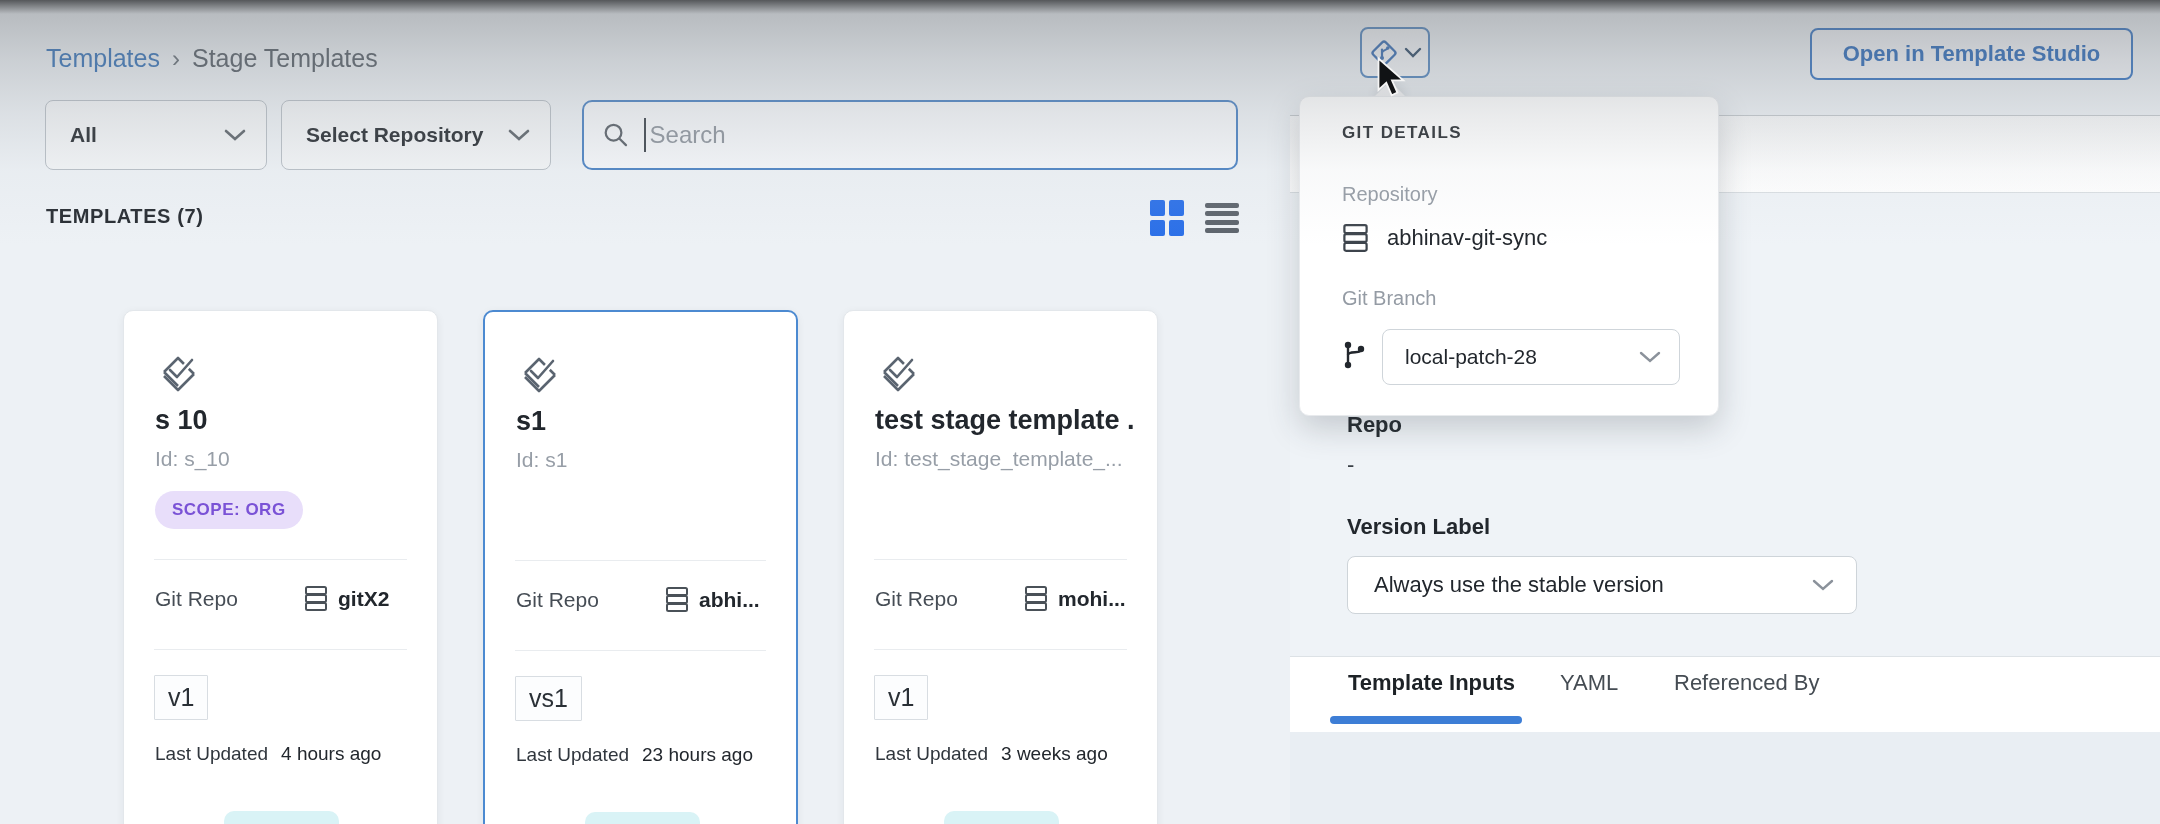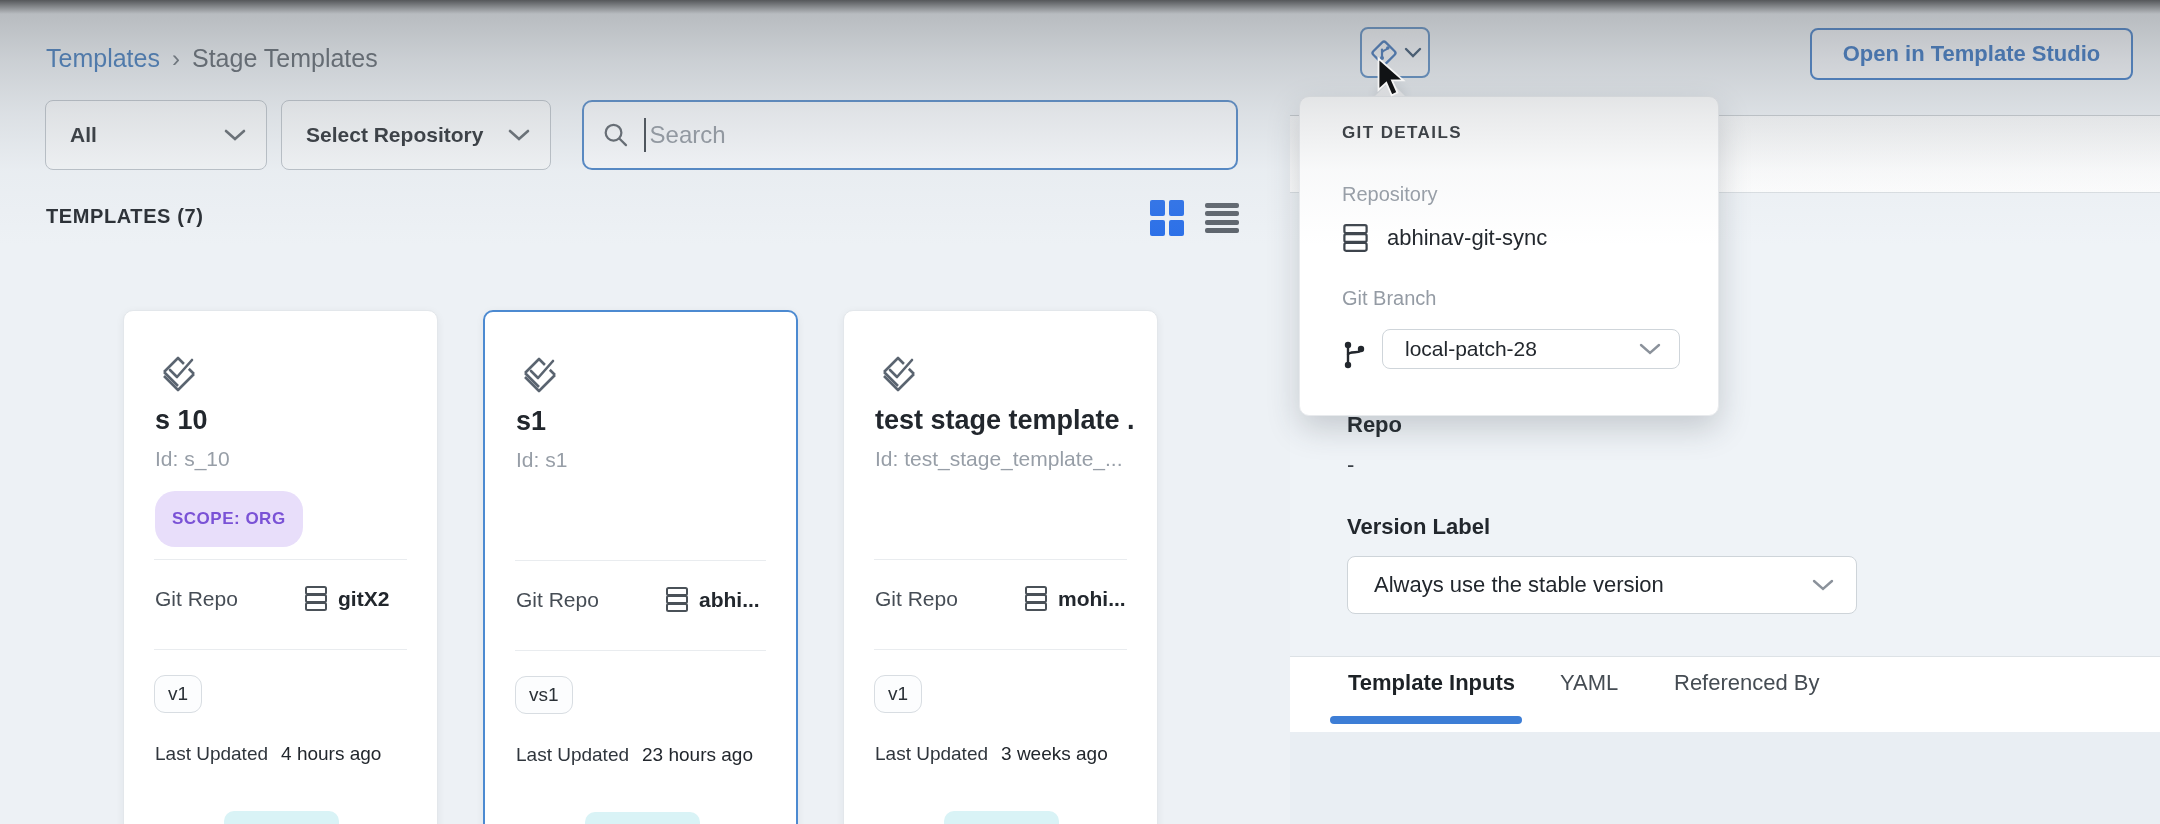--- a/index.html
+++ b/index.html
@@ -47,32 +47,32 @@
   
   .card { position:absolute; top:310px; width:315px; height:560px; background:#fff;
     border:1.5px solid #e3e7eb; border-radius:10px; box-shadow:0 2px 8px rgba(30,40,50,0.06); cursor:pointer; }
   .card.selected { border:2px solid #4c8ad1; }
   .card .tmpl-icon { position:absolute; left:30px; top:38px; }
   .card .title { position:absolute; left:31px; top:94px; font-size:27px; font-weight:bold; color:#22272d;
     white-space:nowrap; overflow:hidden; max-width:260px; }
   .card .cid { position:absolute; left:31px; top:136px; font-size:21px; color:#979ea7;
     white-space:nowrap; overflow:hidden; max-width:260px;text-align:right; }
   .badge { position:absolute; left:31px; top:180px; font-size:17px; font-weight:bold;
-    letter-spacing:0.5px; padding:18px 17px; border-radius:20px; }
+    letter-spacing:0.5px; padding:9px 17px; border-radius:20px; }
   .badge.org { background:#e8defa; color:#7a52d6; }
   .badge.project { background:#cce9fb; color:#2e8be0; }
   .badge.account { background:#d3f5ee; color:#19b795; }
   .card .div1 { position:absolute; left:30px; right:30px; top:248px; height:1px; background:#e9ecef; }
   .card .repo-label { position:absolute; left:31px; top:276px; font-size:21px; color:#464d55; }
   .card .repo-ic { position:absolute; left:180px; top:274px; }
   .card .repo-val { position:absolute; left:214px; top:276px; font-size:21px; font-weight:bold; color:#22272d;
     white-space:nowrap; overflow:hidden; max-width:92px; }
   .card .div2 { position:absolute; left:30px; right:30px; top:338px; height:1px; background:#e9ecef; }
-  .vchip { position:absolute; left:30px; top:364px; font-size:19px; color:#2a3036;
-    border:1.5px solid #d8dde2; background:#fcfdfe; border-radius:11px; padding:7px 13px; }
+  .vchip { position:absolute; left:30px; top:364px; font-size:25px; color:#2a3036;
+    border:1.5px solid #d8dde2; background:#fcfdfe; border-radius:1px; padding:7px 13px; }
   .updated { position:absolute; left:31px; top:432px; font-size:19px; display:flex; gap:13px; }
   .updated .ul { color:#30363d; }
   .updated .uv { color:#22272d; }
   .stage-pill { position:absolute; top:500px; left:100px; width:115px; height:40px;
     border-radius:10px; background:#d9f3f6; }
 
   
   .rp-white-band { position:absolute; left:1290px; top:115px; width:870px; height:78px;
     background:linear-gradient(180deg,#f6f7f8,#ffffff); border-top:1px solid #c2c7cb;
     border-bottom:1px solid #d9dee2; }
@@ -93,21 +93,21 @@
 
   .popover { position:absolute; left:1299px; top:96px; width:420px; height:320px; background:#fff;
     border:1px solid #e8eaed; border-radius:10px; box-shadow:0 12px 32px rgba(45,55,65,0.22); z-index:20; }
   .popover-caret { position:absolute; left:1378px; top:86px; width:24px; height:24px; background:#fbfbfc;
     transform:rotate(45deg); box-shadow:-3px -3px 8px rgba(60,70,80,0.12); z-index:19; }
   .po-title { position:absolute; left:42px; top:26px; font-size:17px; font-weight:bold;
     letter-spacing:1.4px; color:#21262b; }
   .po-label { position:absolute; left:42px; font-size:20px; color:#949ba4; }
   .po-repo-row { position:absolute; left:42px; top:126px; display:flex; align-items:center; gap:18px; }
   .po-repo-row .rv { font-size:22px; color:#22272d; }
-  .branch-select { position:absolute; left:82px; top:232px; width:298px; height:40px;
+  .branch-select { position:absolute; left:82px; top:232px; width:298px; height:56px;
     border:1.5px solid #cfd5da; border-radius:8px; background:#fff; display:flex;
     align-items:center; justify-content:space-between; padding:0 18px 0 22px; cursor:pointer; }
   .branch-select .bv { font-size:21px; color:#22272d; }
   .branch-ic { position:absolute; left:40px; top:240px; }
 
   .tags-label { position:absolute; left:1347px; top:412px; font-size:22px; font-weight:bold; color:#262c31; }
   .tags-value { position:absolute; left:1347px; top:452px; font-size:22px; color:#3a4046; }
   .version-label { position:absolute; left:1347px; top:514px; font-size:22px; font-weight:bold; color:#22272d; }
   .version-select { position:absolute; left:1347px; top:556px; width:510px; height:58px; background:#fff;
     border:1.5px solid #ced4d9; border-radius:8px; display:flex; align-items:center;

